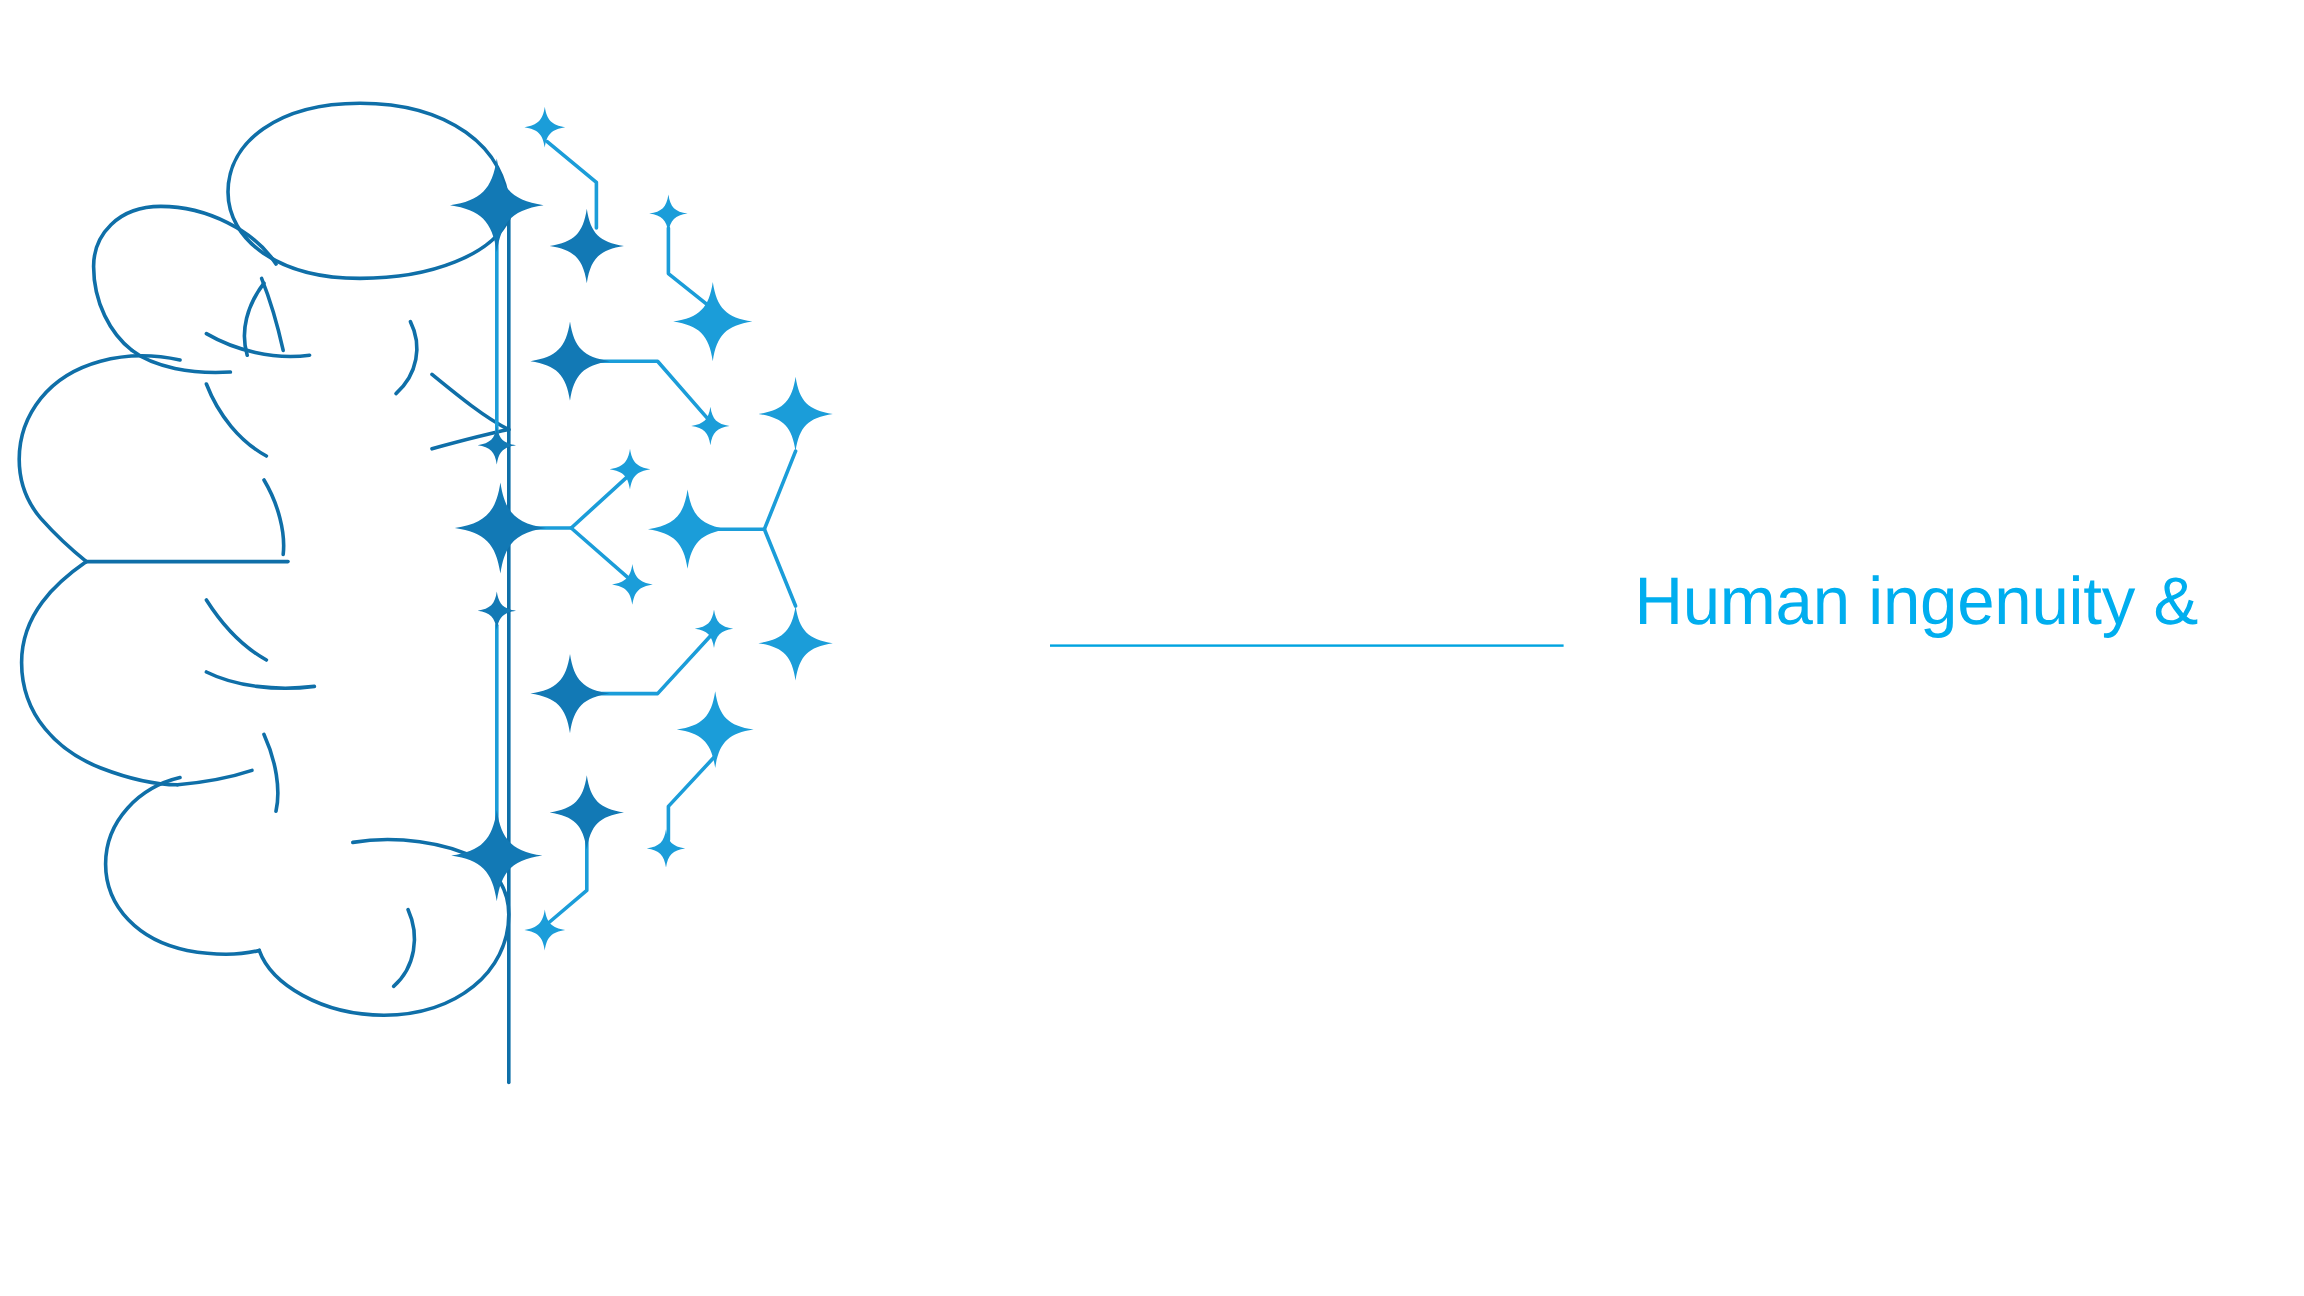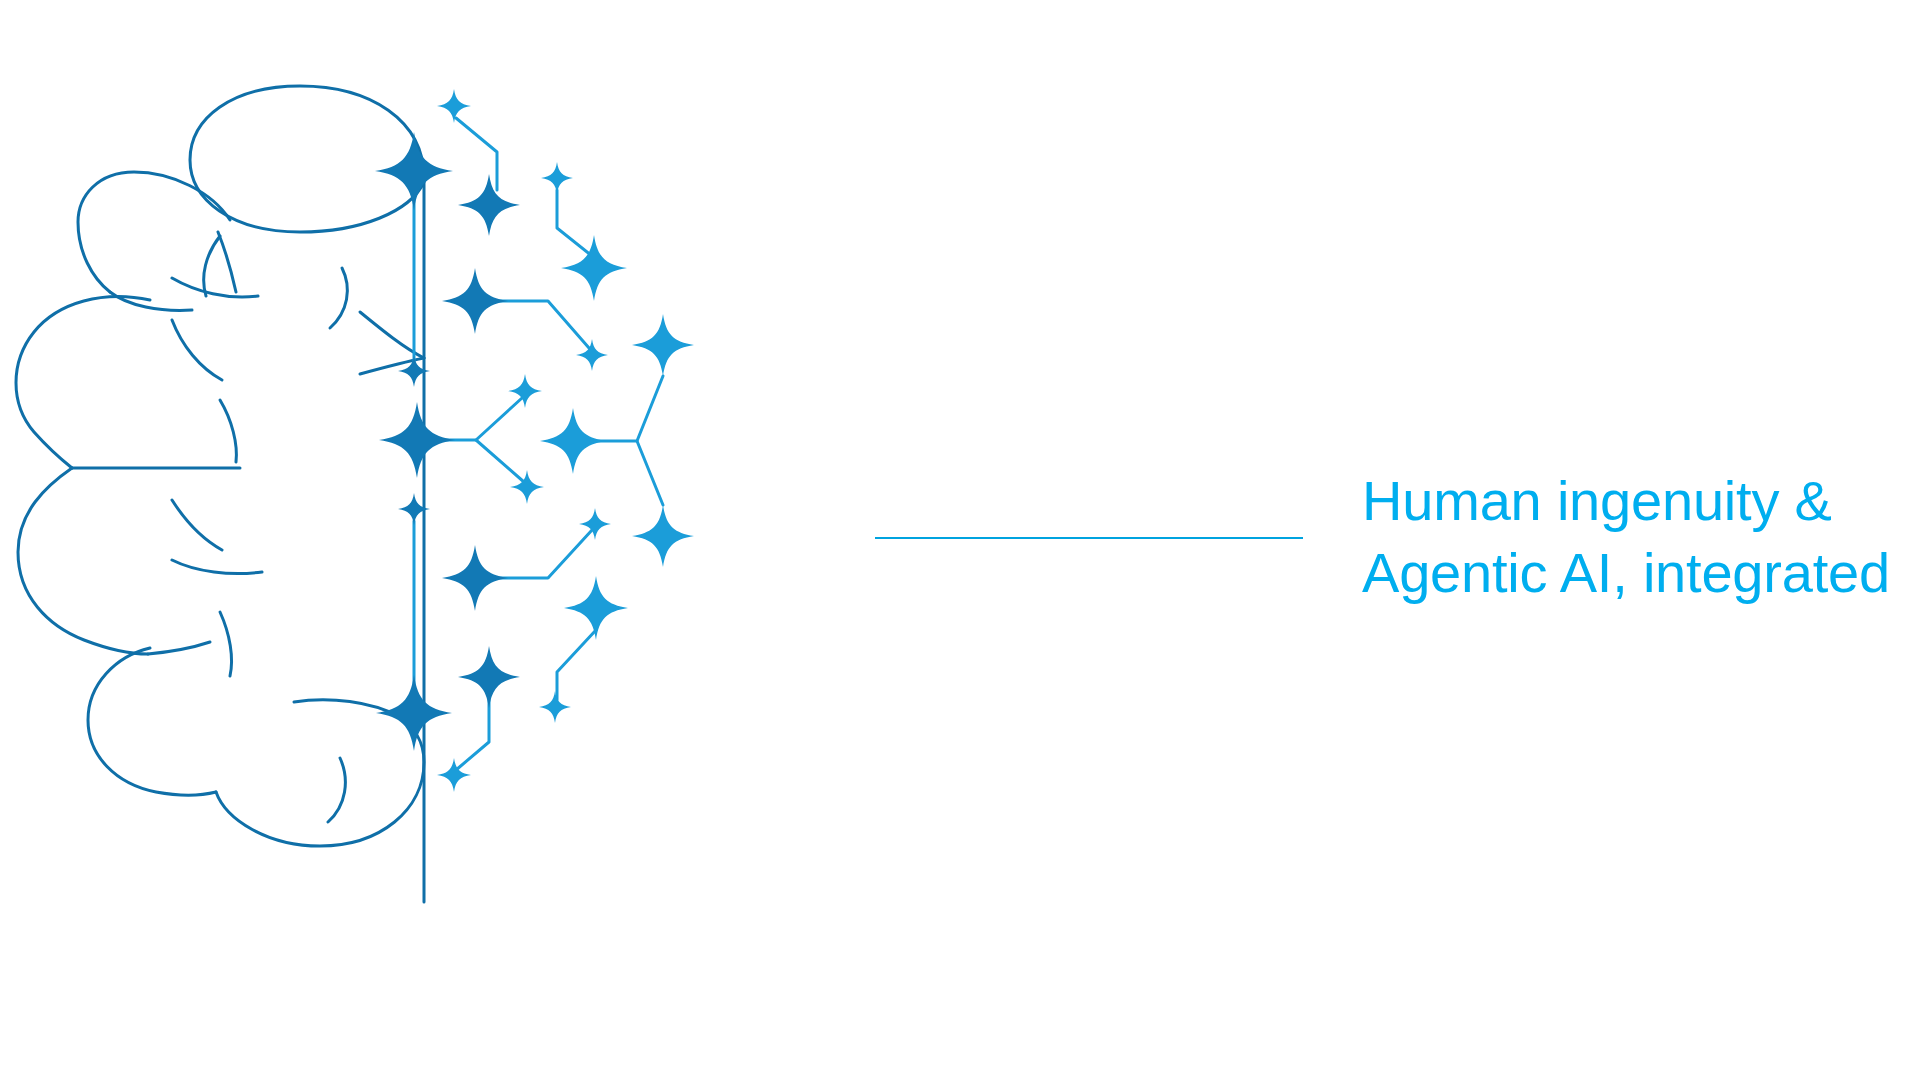--- a/index.html
+++ b/index.html
@@ -199,16 +199,15 @@
           <use href="#sparkle" xlink:href="#sparkle" transform="translate(454,775) scale(17)" fill="#1B9DD9"></use>
         </g>
 
     </svg>
   </div>
 
   <div id="divider" style="background: rgb(0, 163, 223); left: 875px; top: 537px; width: 428px; height: 2px;"></div>
 
   <div id="headline" style="color: rgb(0, 174, 239); font-size: 56px;">
     <span class="hl-line">Human ingenuity &amp;</span>
-    <span class="hl-line">Agentic AI, integrated</span>
   </div>
 
 </div>
 
 </body></html>

